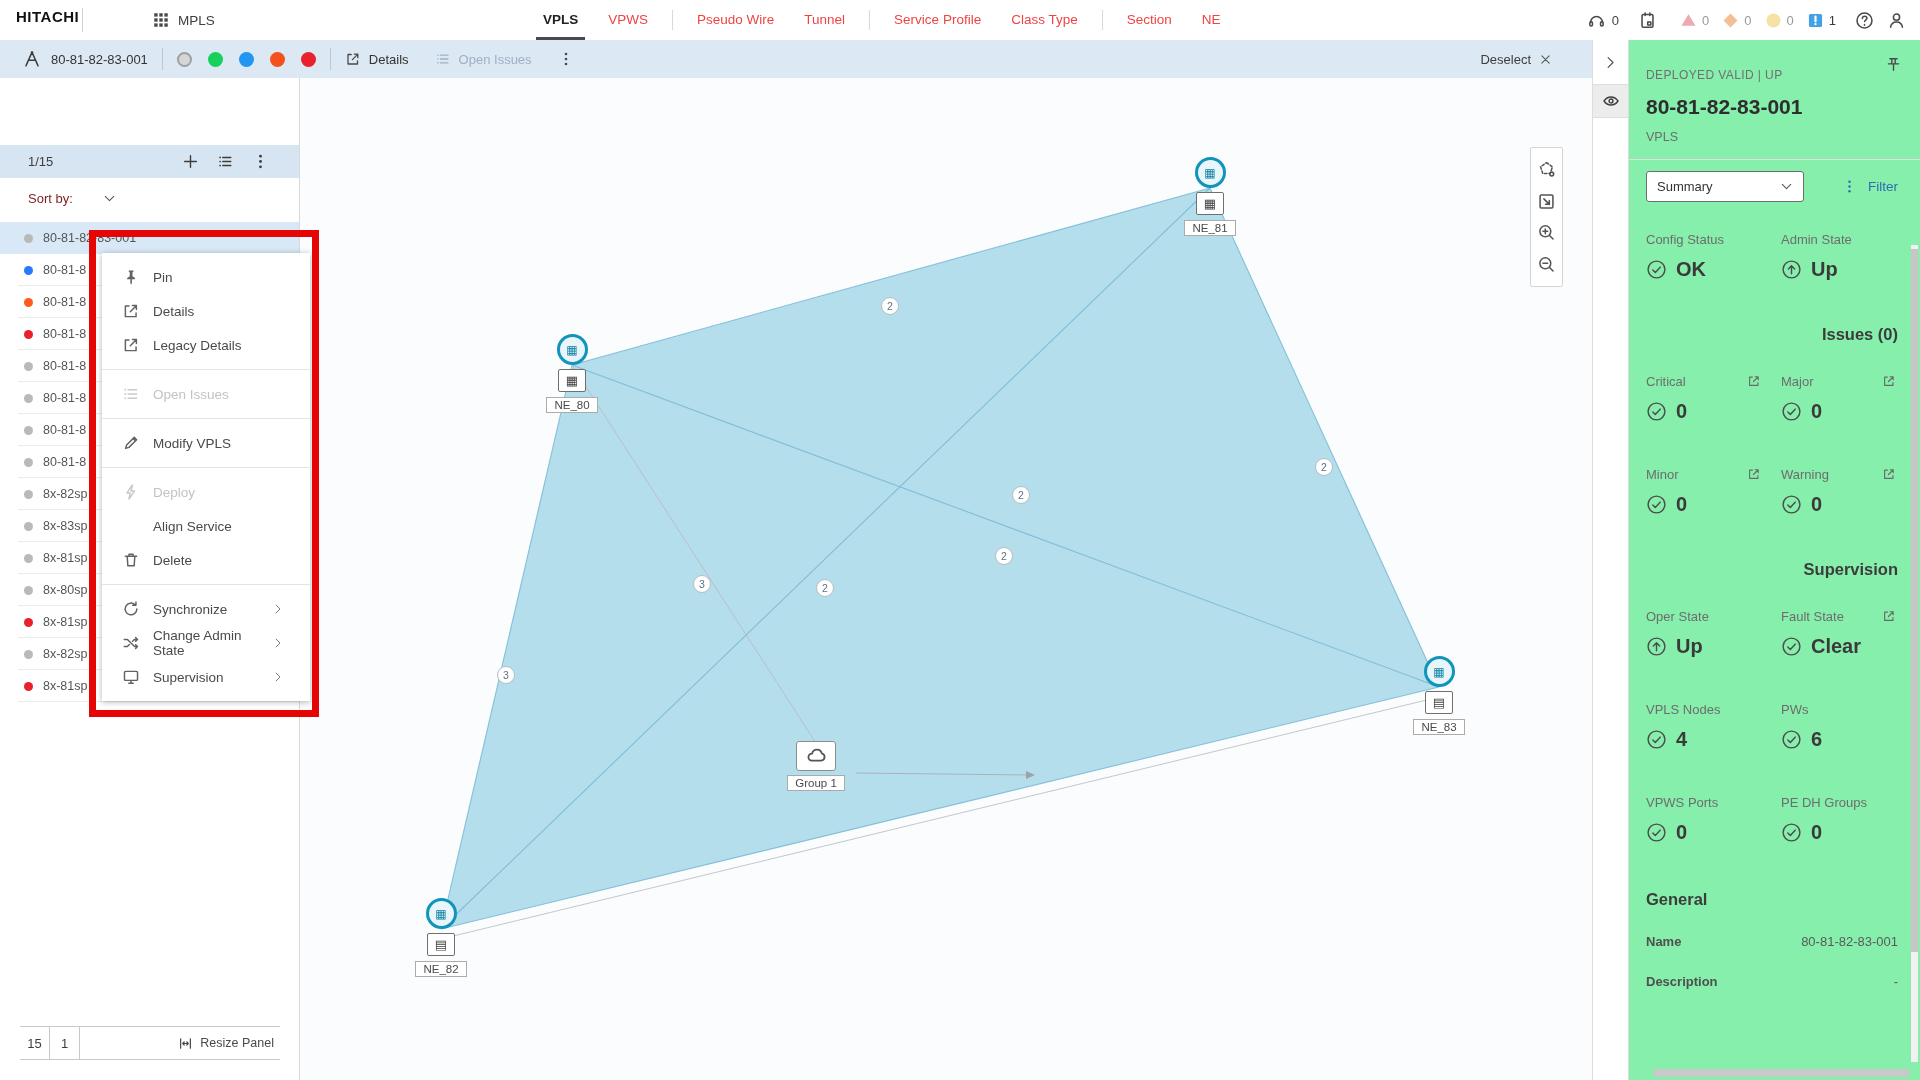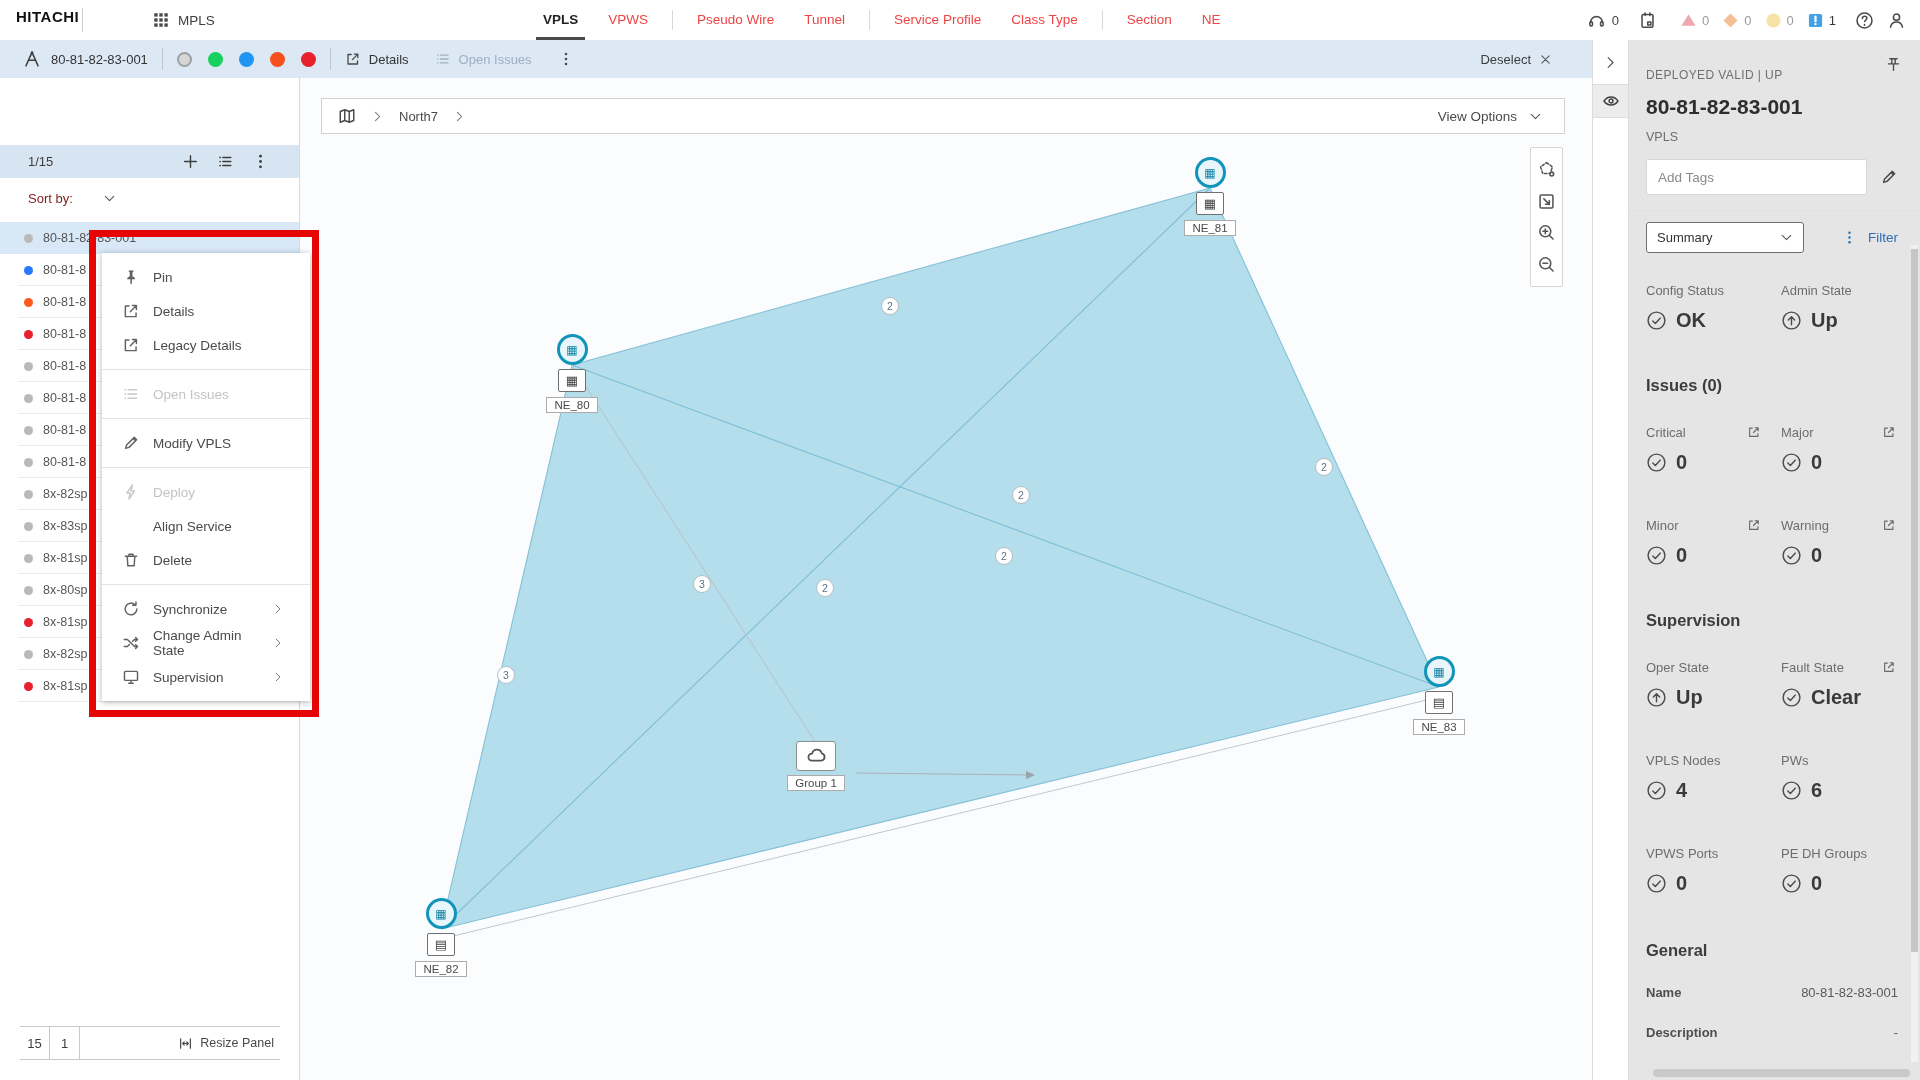--- a/index.html
+++ b/index.html
@@ -108,40 +108,40 @@
 
   
   #rail { position:absolute; left:1592px; top:40px; width:36px; bottom:0; background:#fff; border-left:1px solid #dcdcdc; }
   #rail-expand { position:absolute; left:0; top:10px; width:100%; height:24px; display:flex; align-items:center; justify-content:center; cursor:pointer; }
   #rail-expand .bi { width:15px; height:15px; color:#555; }
   #rail-eye { position:absolute; left:0; top:44px; width:100%; height:34px; background:#ececec;
     border-top:1px solid #ddd; border-bottom:1px solid #ddd; display:flex; align-items:center; justify-content:center; cursor:pointer; }
   #rail-eye .bi { width:18px; height:18px; color:#3f3f3f; }
 
   
-  #panel { position:absolute; left:1628px; top:40px; right:0; bottom:0; background:#e5e5e5;
+  #panel { position:absolute; left:1628px; top:40px; right:0; bottom:0; background:#86efac;
     border-left:1px solid #dcdcdc; padding:0 22px 0 17px; }
   #p-pin { position:absolute; right:18px; top:16px; width:17px; height:17px; color:#4a4a4a; cursor:pointer; }
   #p-status { margin-top:28px; font-size:12px; color:#707070; letter-spacing:.4px; }
   #p-title { margin-top:13px; font-size:21px; font-weight:bold; color:#2e2e2e; }
   #p-type { margin-top:11px; font-size:12.5px; color:#6e6e6e; }
   #p-tags { margin-top:15px; display:flex; align-items:center; }
   #tags-input { flex:1; height:36px; border:1px solid #d8d8d8; border-radius:2px; padding:0 11px;
     font-size:13.5px; color:#333; font-family:inherit; outline:none; }
   #tags-input::placeholder { color:#8a8a8a; }
   #tags-pencil { width:18px; height:18px; color:#4a4a4a; margin-left:13px; flex:none; cursor:pointer; }
   #p-hr { margin:15px -22px 0 -17px; border:0; border-top:1px solid #e0e0e0; }
   #p-viewrow { margin-top:11px; display:flex; align-items:center; }
   #view-select { width:158px; height:31px; border:1px solid #6e6e6e; border-radius:3px; background:#fff;
     display:flex; align-items:center; padding:0 10px; font-size:13px; color:#333; cursor:pointer; }
   #view-select .bi { margin-left:auto; width:13px; height:13px; color:#555; }
   #p-actions { margin-left:auto; display:flex; align-items:center; gap:11px; cursor:pointer; }
   #p-actions .bi { width:15px; height:15px; color:#2e6cb5; }
   #actions-lbl { font-size:13.5px; color:#2e6cb5; }
-  #panel-groups { margin-top:6px; }
+  #panel-groups { margin-top:6px;text-align:right; }
   .pg-head { margin-top:44px; font-size:16.5px; font-weight:bold; color:#3c3c3c; }
   .pg-grid { display:grid; grid-template-columns:1fr 1fr; column-gap:18px; row-gap:44px; margin-top:30px; }
   .stat .lr { display:flex; align-items:flex-start; justify-content:space-between; padding-right:2px; }
   .stat .sl { font-size:13px; color:#6d6d6d; }
   .stat .ext { width:14px; height:14px; color:#6a6a6a; cursor:pointer; }
   .stat .vr { margin-top:11px; display:flex; align-items:center; gap:9px; }
   .stat .vi { width:21px; height:21px; color:#4d4d4d; flex:none; }
   .stat .vv { font-size:20px; font-weight:bold; color:#3a3a3a; }
   #p-general { margin-top:46px; }
   .gen-row { display:flex; justify-content:space-between; margin-top:25px; }
@@ -472,46 +472,20 @@
         <div class="nlbl">Group 1</div>
       </div>
       <div class="echip" style="left: 590px; top: 228px;">2</div>
       <div class="echip" style="left: 1024px; top: 389px;">2</div>
       <div class="echip" style="left: 721px; top: 417px;">2</div>
       <div class="echip" style="left: 704px; top: 478px;">2</div>
       <div class="echip" style="left: 525px; top: 510px;">2</div>
       <div class="echip" style="left: 402px; top: 506px;">3</div>
       <div class="echip" style="left: 206px; top: 597px;">3</div>
     </div>
-  <div id="crumb-bar">
-    <span class="crumb-ic" id="crumb-map">
-        <svg class="i" width="100%" height="100%" viewBox="0 0 16 16" fill="none" stroke="currentColor" stroke-width="1.3" stroke-linecap="round" stroke-linejoin="round">
-          <path d="M2 4l4-1.6L10 4l4-1.6v9.6l-4 1.6-4-1.6-4 1.6zM6 2.4v9.6M10 4v9.6"></path>
-        </svg>
-      </span>
-    <span class="crumb-chev c1">
-        <svg class="i" width="100%" height="100%" viewBox="0 0 16 16" fill="none" stroke="currentColor" stroke-width="1.3" stroke-linecap="round" stroke-linejoin="round">
-          <path d="M5.5 2.8L10.7 8l-5.2 5.2"></path>
-        </svg>
-      </span>
-    <span id="crumb-name">North7</span>
-    <span class="crumb-chev c2">
-        <svg class="i" width="100%" height="100%" viewBox="0 0 16 16" fill="none" stroke="currentColor" stroke-width="1.3" stroke-linecap="round" stroke-linejoin="round">
-          <path d="M5.5 2.8L10.7 8l-5.2 5.2"></path>
-        </svg>
-      </span>
-    <span id="view-options">
-      <span>View Options</span>
-      <span class="bi">
-          <svg class="i" width="100%" height="100%" viewBox="0 0 16 16" fill="none" stroke="currentColor" stroke-width="1.3" stroke-linecap="round" stroke-linejoin="round">
-            <path d="M2.8 5.5L8 10.7l5.2-5.2"></path>
-          </svg>
-        </span>
-    </span>
-  </div>
   <div id="topo-tools">
     <span class="tool-ic" id="tool-region">
         <svg class="i" width="100%" height="100%" viewBox="0 0 16 16" fill="none" stroke="currentColor" stroke-width="1.3" stroke-linecap="round" stroke-linejoin="round">
           <path d="M8 2.2l5 3.6-1.9 5.6H4.9L3 5.8z" stroke-dasharray="2 1.7"></path>
           <circle cx="12.4" cy="11.8" r="1.6"></circle>
         </svg>
       </span>
     <span class="tool-ic" id="tool-fit">
         <svg class="i" width="100%" height="100%" viewBox="0 0 16 16" fill="none" stroke="currentColor" stroke-width="1.3" stroke-linecap="round" stroke-linejoin="round">
           <rect x="2.6" y="2.6" width="10.8" height="10.8" rx="1"></rect>
@@ -553,28 +527,20 @@
 
 <div id="panel">
   <span id="p-pin">
       <svg class="i" width="100%" height="100%" viewBox="0 0 16 16" fill="none" stroke="currentColor" stroke-width="1.3" stroke-linecap="round" stroke-linejoin="round">
         <path d="M4.6 2.6h6.8M6.4 2.6v4.8M9.6 2.6v4.8M3.2 7.4h9.6M8 7.4v6"></path>
       </svg>
     </span>
   <div id="p-status">DEPLOYED VALID | UP</div>
   <div id="p-title">80-81-82-83-001</div>
   <div id="p-type">VPLS</div>
-  <div id="p-tags">
-    <input id="tags-input" placeholder="Add Tags" style="">
-    <span id="tags-pencil">
-        <svg class="i" width="100%" height="100%" viewBox="0 0 16 16" fill="none" stroke="currentColor" stroke-width="1.3" stroke-linecap="round" stroke-linejoin="round">
-          <path d="M3.2 12.8l.9-3 6.8-6.8 2.1 2.1-6.8 6.8zM9.9 4l2.1 2.1"></path>
-        </svg>
-      </span>
-  </div>
   <hr id="p-hr">
   <div id="p-viewrow">
     <div id="view-select">
       <span>Summary</span>
       <span class="bi">
           <svg class="i" width="100%" height="100%" viewBox="0 0 16 16" fill="none" stroke="currentColor" stroke-width="1.3" stroke-linecap="round" stroke-linejoin="round">
             <path d="M2.8 5.5L8 10.7l5.2-5.2"></path>
           </svg>
         </span>
     </div>

